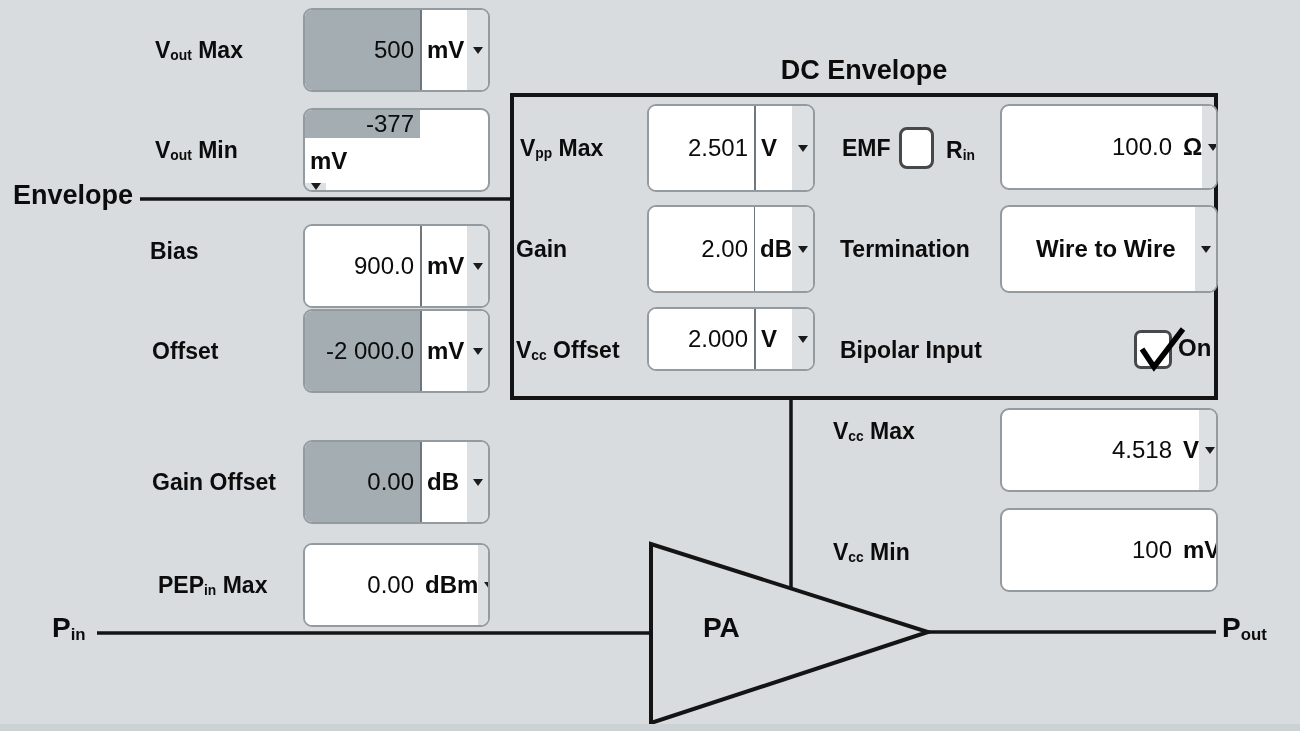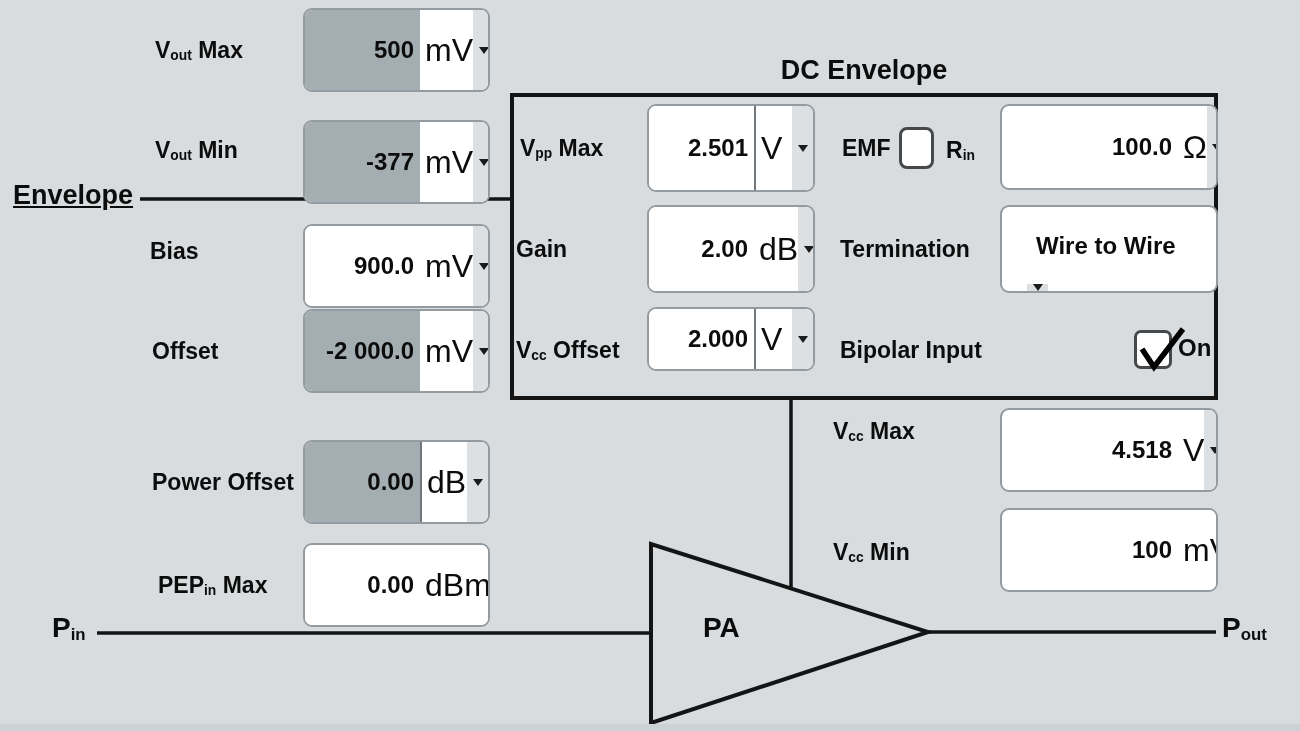--- a/index.html
+++ b/index.html
@@ -6,36 +6,36 @@
   #canvas{
     position:relative;width:1300px;height:731px;overflow:hidden;
     background:#d8dcde;
     font-family:"Liberation Sans",sans-serif;
     color:#0c0c0c;
     -webkit-font-smoothing:antialiased;
   }
   #wires{position:absolute;left:0;top:0;width:1300px;height:731px;z-index:1;}
   .lbl{position:absolute;z-index:3;font-size:23px;font-weight:700;line-height:30px;white-space:nowrap;}
   .lbl sub,.pio sub{font-size:0.6em;position:relative;bottom:-0.18em;vertical-align:baseline;font-weight:700;}
-  .biglabel{position:absolute;z-index:3;font-size:27px;font-weight:700;line-height:30px;text-decoration:underline;}
+  .biglabel{position:absolute;z-index:3;font-size:27px;font-weight:700;line-height:30px;}
   .gb-title{position:absolute;z-index:3;left:510px;top:55px;width:708px;text-align:center;font-size:27px;font-weight:700;}
   .groupbox{position:absolute;z-index:2;left:510px;top:93px;width:708px;height:307px;border:4px solid #141414;box-sizing:border-box;background:transparent;}
   .pio{position:absolute;z-index:3;font-size:28px;font-weight:700;line-height:36px;white-space:nowrap;}
   .pa-text{position:absolute;z-index:3;left:703px;top:612px;font-size:28px;font-weight:700;}
 
   .spin,.dropdown{
     position:absolute;z-index:4;display:flex;box-sizing:border-box;
     background:#ffffff;border:2px solid #949ba0;border-radius:9px;overflow:hidden;
   }
   .spin .val{flex:none;display:flex;align-items:center;justify-content:flex-end;
-    padding-right:6px;font-size:24px;font-weight:700;background:#ffffff;white-space:nowrap;}
+    padding-right:6px;font-size:24px;font-weight:400;background:#ffffff;white-space:nowrap;}
   .spin.disabled .val{background:#a4adb1;}
   .spin .sep{width:2px;background:#6f777c;align-self:stretch;}
   .spin .unit{flex:1;display:flex;align-items:center;padding-left:5px;
-    font-size:32px;font-weight:400;background:#ffffff;white-space:nowrap;}
+    font-size:24px;font-weight:700;background:#ffffff;white-space:nowrap;}
   .spin .arr,.dropdown .arr{width:21px;flex:none;background:#dde0e2;display:flex;align-items:center;justify-content:center;}
   .tri{width:0;height:0;border-left:5px solid transparent;border-right:5px solid transparent;border-top:7px solid #1b1b1b;}
   .col-a{left:303px;width:187px;height:84px;} .col-a .val{width:109px;}
   .col-b{left:647px;width:168px;} .col-b .val{width:99px;}
   .col-c{left:1000px;width:218px;padding-left:25px;} .col-c .val{width:145px;}
   .dropdown .dval{flex:1;display:flex;align-items:center;padding-left:9px;font-size:24px;font-weight:700;white-space:nowrap;}
 
   .checkbox{position:absolute;z-index:4;background:#ffffff;border:3px solid #46494b;border-radius:8px;box-sizing:border-box;overflow:visible;}
   .checkbox .check{display:none;position:absolute;left:-2px;top:-12px;width:56px;height:56px;pointer-events:none;}
   .checkbox.checked .check{display:block;}
@@ -60,32 +60,32 @@
 
   <div class="biglabel" style="left:13px;top:180px;">Envelope</div>
   <div class="pio" style="left:52px;top:610px;"><span>P</span><sub>in</sub></div>
   <div class="pio" style="left:1222px;top:610px;"><span>P</span><sub>out</sub></div>
   <div class="pa-text">PA</div>
 
   <div class="lbl" style="left:155px;top:35px;"><span>V</span><sub>out</sub><span> Max</span></div>
   <div class="lbl" style="left:155px;top:135px;"><span>V</span><sub>out</sub><span> Min</span></div>
   <div class="lbl" style="left:150px;top:236px;"><span>Bias</span></div>
   <div class="lbl" style="left:152px;top:336px;"><span>Offset</span></div>
-  <div class="lbl" style="left:152px;top:467px;"><span>Power Offset</span></div>
+  <div class="lbl" style="left:152px;top:467px;"><span>Gain Offset</span></div>
   <div class="lbl" style="left:158px;top:570px;"><span>PEP</span><sub>in</sub><span> Max</span></div>
 
   <div class="spin col-a disabled" style="top:8px;">
     <div class="val">500</div>
       <div class="sep"></div>
     <div class="unit">mV</div>
       <div class="arr">
         <span class="tri"></span>
       </div>
   </div>
-  <div class="spin col-a disabled" style="top:120px;">
+  <div class="spin col-a disabled" style="top:108px;flex-direction:column;">
     <div class="val">-377</div>
       <div class="sep"></div>
     <div class="unit">mV</div>
       <div class="arr">
         <span class="tri"></span>
       </div>
   </div>
   <div class="spin col-a" style="top:224px;">
     <div class="val">900.0</div>
       <div class="sep"></div>
@@ -156,21 +156,21 @@
   <div class="spin col-c" style="top:104px;height:86px;">
     <div class="val">100.0</div>
       <div class="sep"></div>
     <div class="unit">Ω</div>
       <div class="arr">
         <span class="tri"></span>
       </div>
   </div>
 
   <div class="lbl" style="left:840px;top:234px;">Termination</div>
-  <div class="dropdown col-c" style="top:205px;height:88px;flex-direction:column;">
+  <div class="dropdown col-c" style="top:205px;height:88px;">
     <div class="dval">Wire to Wire</div>
     <div class="arr">
         <span class="tri"></span>
       </div>
   </div>
 
   <div class="lbl" style="left:840px;top:335px;">Bipolar Input</div>
   <div class="checkbox checked" style="left:1134px;top:330px;width:38px;height:39px;border-radius:7px;">
     <svg class="check" viewBox="0 0 56 56">
         <polyline points="7,28 19,46 48,8" fill="none" stroke="#000" stroke-width="5.5"></polyline>

